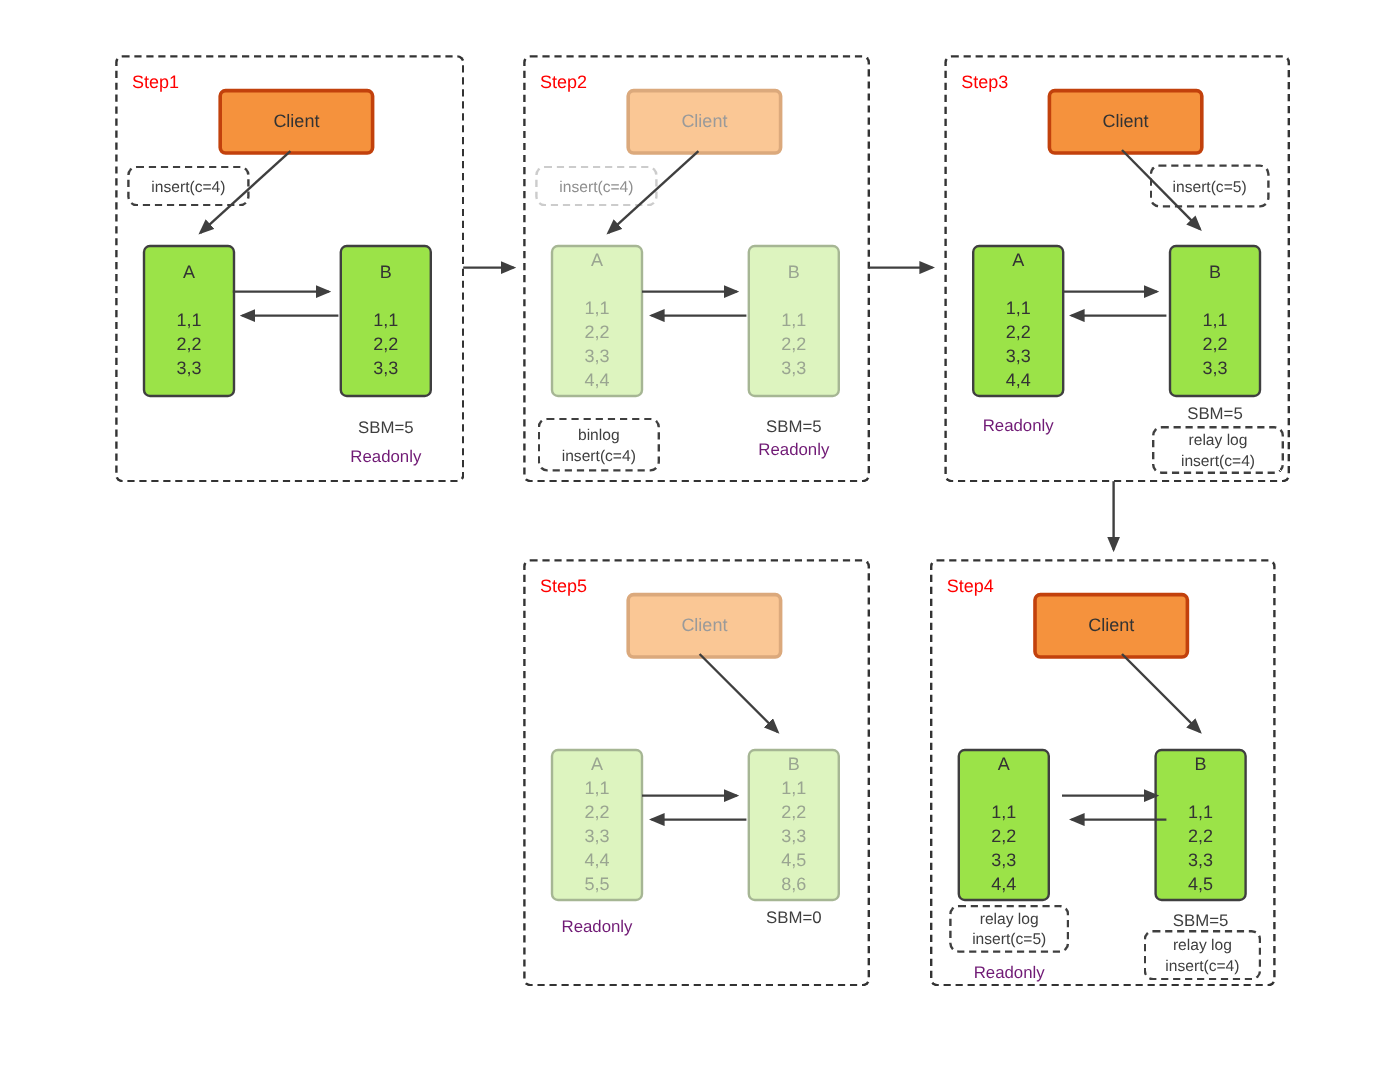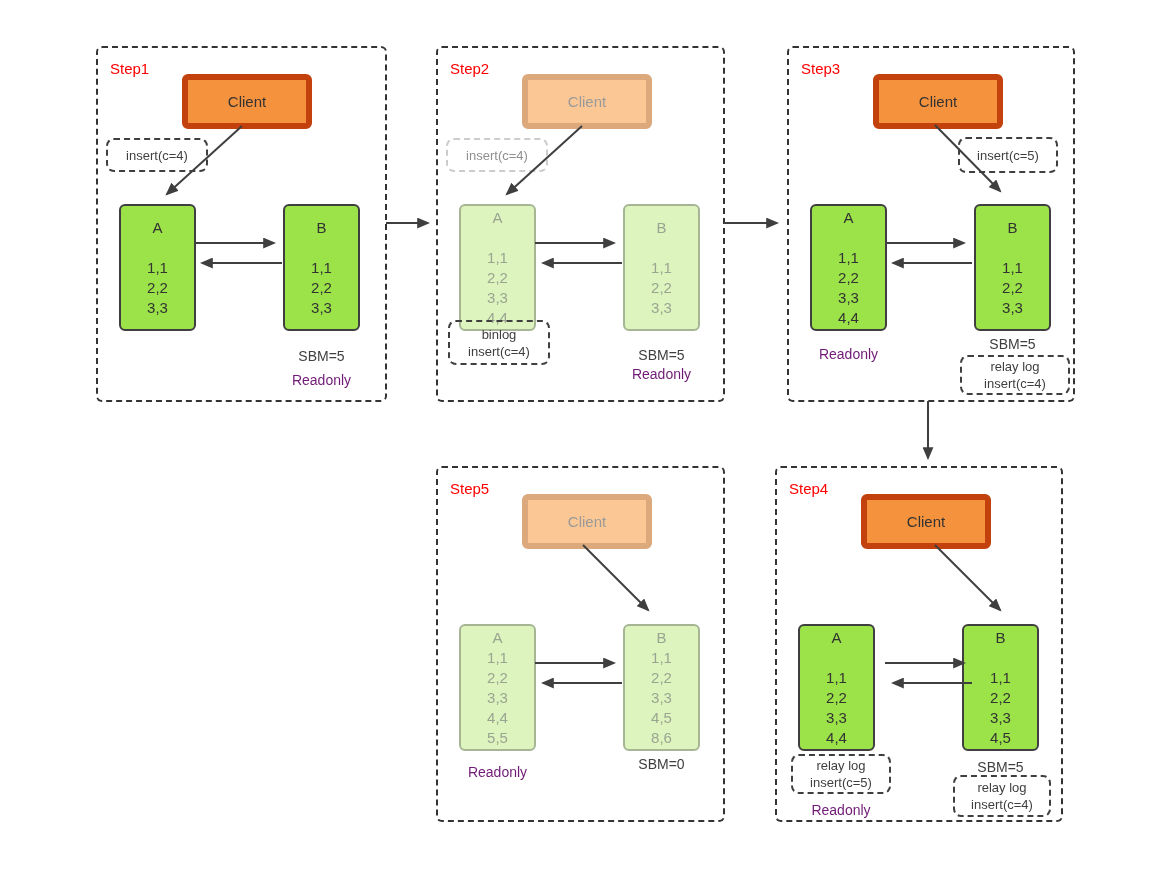--- a/index.html
+++ b/index.html
@@ -14,36 +14,36 @@
   #p2{left:436px;top:46px;width:285px;height:352px;}
   #p3{left:787px;top:46px;width:284px;height:352px;}
   #p5{left:436px;top:466px;width:285px;height:352px;}
   #p4{left:775px;top:466px;width:284px;height:352px;}
 
   .step-title{
     position:absolute;left:12px;top:12px;font-size:15px;color:#ff0000;text-align:center;
   }
   .client{
     position:absolute;left:84px;top:26px;width:130px;height:55px;
-    background:#f5923d;border:6px solid #c2410c;border-radius:6px;
+    background:#f5923d;border:3px solid #c2410c;border-radius:6px;
     display:flex;align-items:center;justify-content:center;
     font-size:15px;color:#333333;box-sizing:border-box;
   }
   .client.faded{background:#fac795;border-color:#dba97c;color:#9a9a9a;}
 
   .note{
     position:absolute;border:2px dashed #3f3f3f;border-radius:8px;
     display:flex;flex-direction:column;align-items:center;justify-content:center;
     font-size:13px;color:#3f3f3f;box-sizing:border-box;line-height:17px;
     background:transparent;text-align:left;
   }
   .note.faded{border-color:#cccccc;color:#8f8f8f;}
   .side-note{left:8px;top:90px;width:102px;height:34px;}
   #p3 .side-note{left:169px;top:89px;width:100px;height:36px;}
-  #p2 .binlog-note{left:10px;top:272px;width:102px;height:45px;}
+  #p2 .binlog-note{left:10px;top:300px;width:102px;height:45px;}
   #p3 .relay-note-b{left:171px;top:307px;width:110px;height:40px;}
   #p4 .relay-note-a{left:14px;top:286px;width:100px;height:40px;}
   #p4 .relay-note-b{left:176px;top:307px;width:98px;height:42px;}
 
   .node{
     position:absolute;top:156px;width:77px;height:127px;box-sizing:border-box;
     background:#9be348;border:2px solid #3f3f3f;border-radius:6px;
     display:flex;flex-direction:column;align-items:center;justify-content:center;
     font-size:15px;color:#333333;
   }

